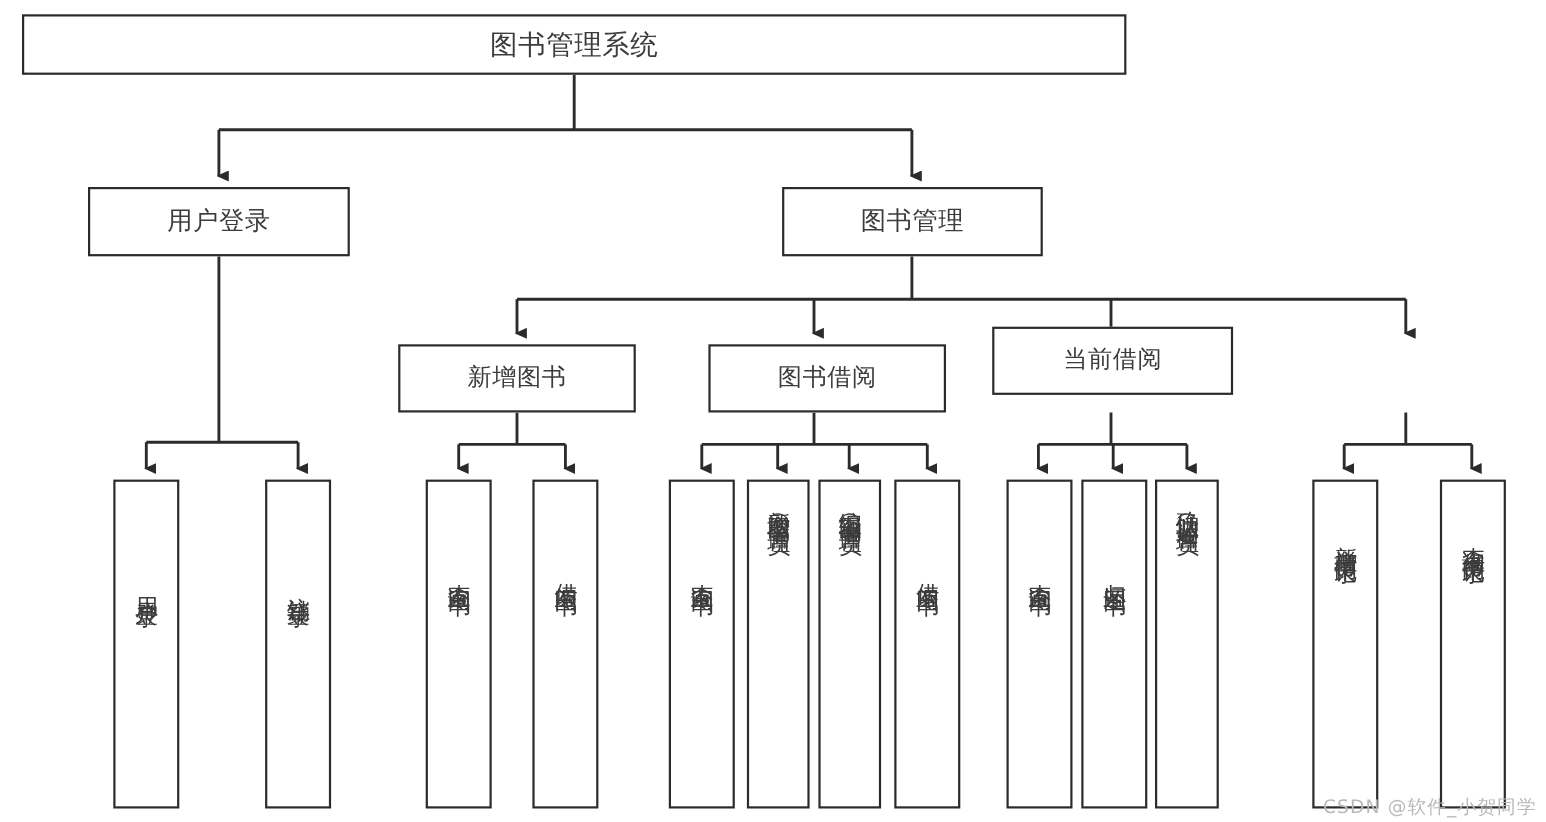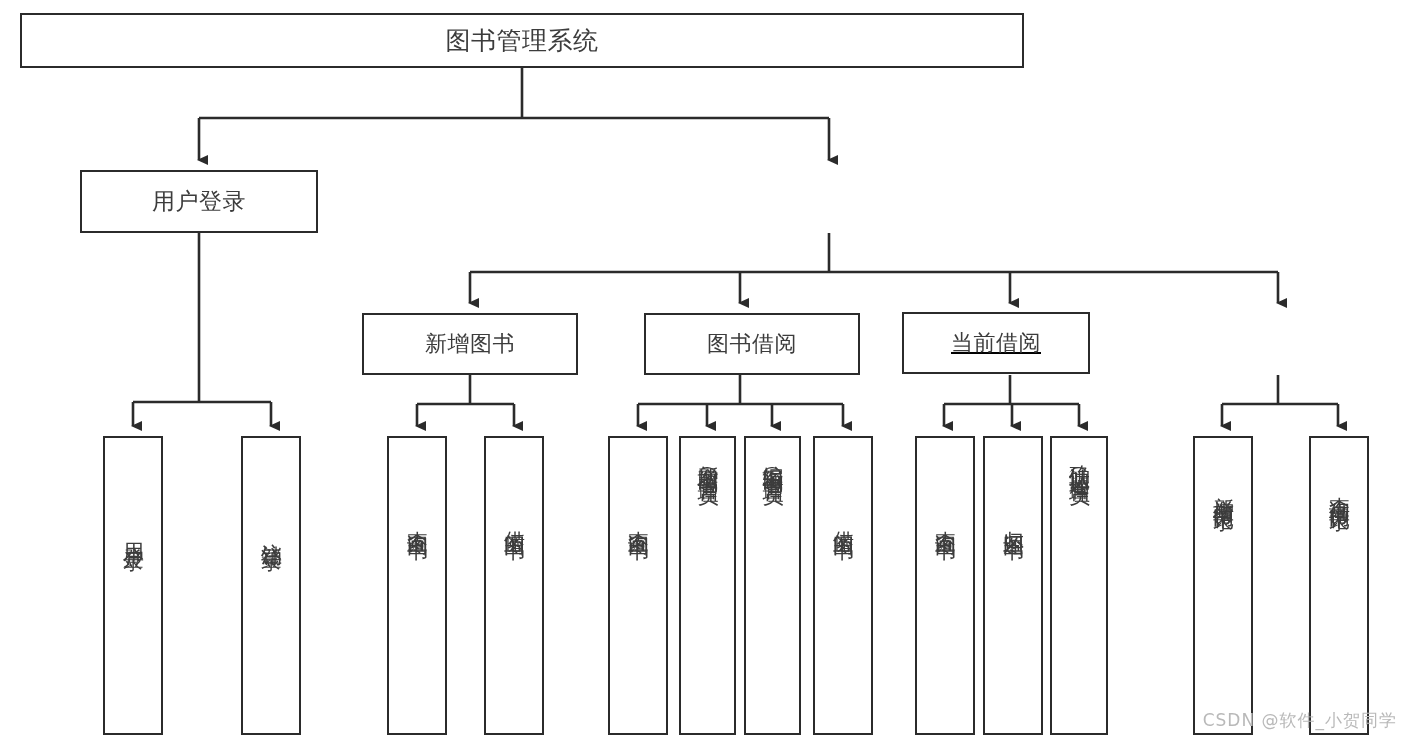--- a/index.html
+++ b/index.html
@@ -59,21 +59,21 @@
     letter-spacing: 3px;
     line-height: 1;
   }
   .node-root .label   { font-size: 25px; }
   .node-l2 .label     { font-size: 23px; }
   .node-l3 .label     { font-size: 22px; }
   .node-leaf .label   { font-size: 21px; }
   .watermark {
     position: absolute;
     right: 8px;
-    bottom: 15px;
+    bottom: 2px;
     font-size: 17px;
     color: #b9b9b9;
     letter-spacing: 1px;
     z-index: 5;
     white-space: nowrap;
   }
 </style>
 </head>
 <body>
 
@@ -132,30 +132,33 @@
   </svg>
 
   <div class="node horizontal node-root" style="left:20px; top:13px; width:1004px; height:55px;">
     <span class="label">图书管理系统</span>
   </div>
 
   <div class="node horizontal node-l2" style="left:80px; top:170px; width:238px; height:63px;">
     <span class="label">用户登录</span>
   </div>
 
+  <div class="node horizontal node-l2" style="left:711px; top:170px; width:237px; height:63px;">
+    <span class="label">图书管理</span>
+  </div>
 
   <div class="node horizontal node-l3" style="left:362px; top:313px; width:216px; height:62px;">
     <span class="label">新增图书</span>
   </div>
 
   <div class="node horizontal node-l3" style="left:632px; top:313px; width:216px; height:62px;margin-left:12px;">
     <span class="label">图书借阅</span>
   </div>
 
-  <div class="node horizontal node-l3" style="left:902px; top:312px; width:188px; height:62px;text-decoration:underline;">
+  <div class="node horizontal node-l3" style="left:902px; top:297px; width:219px; height:62px;">
     <span class="label">当前借阅</span>
   </div>
 
 
   <div class="node vertical node-leaf" style="left:103px; top:436px; width:60px; height:299px; padding-top:88px;">
     <span class="label">用户登录</span>
   </div>
 
   <div class="node vertical node-leaf" style="left:241px; top:436px; width:60px; height:299px; padding-top:88px;">
     <span class="label">注销登录</span>

